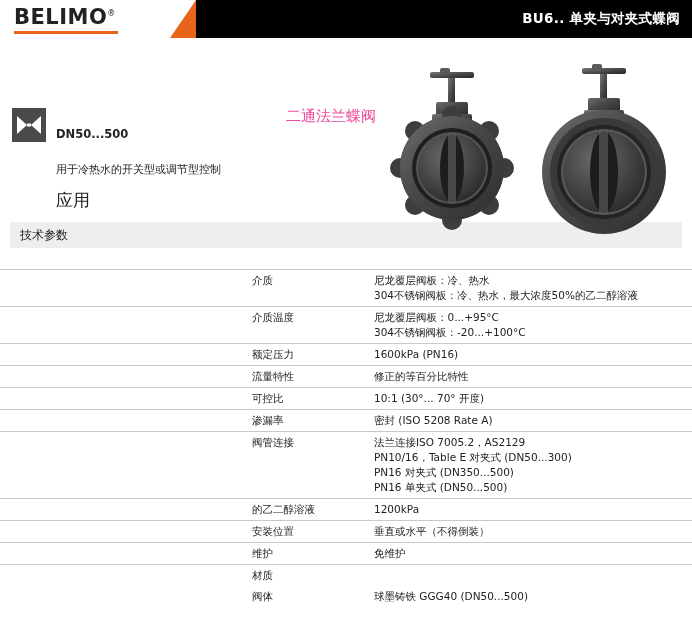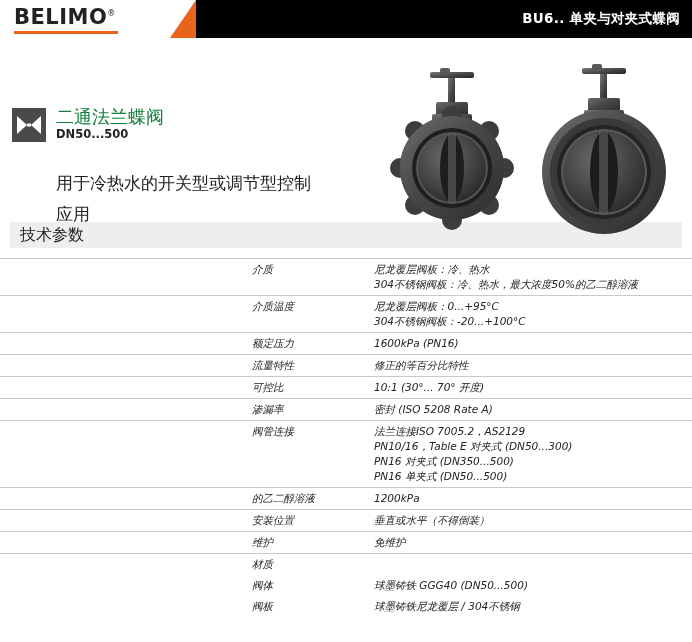--- a/index.html
+++ b/index.html
@@ -91,35 +91,36 @@
   }
   .prod-icon svg { display: block; }
 
   .intro-text {
     position: absolute;
     left: 56px;
     top: 70px;
     width: 320px;
   }
   .prod-title {
-    font-size: 18px;
-    color: #15803d;
+    font-size: 15px;
+    color: #ec4899;
     line-height: 17px;
+    text-align: right;
   }
   .prod-sub {
     font-size: 11.5px;
     font-weight: bold;
     color: #222;
     line-height: 17px;
     margin-top: 1px;
   }
   .prod-desc {
-    font-size: 17px;
-    color: #222;
-    margin-top: 32px;
+    font-size: 11px;
+    color: #222;
+    margin-top: 18px;
     line-height: 17px;
   }
   .prod-app-head {
     font-size: 17px;
     color: #222;
     margin-top: 14px;
     line-height: 17px;
   }
   .prod-app-body {
     font-size: 10.5px;
@@ -142,32 +143,31 @@
   .section-bar {
     margin: 6px 10px 0 10px;
     background: #eeeeee;
     height: 26px;
     display: flex;
     align-items: center;
     padding-left: 10px;
     box-sizing: border-box;
   }
   .section-bar .t {
-    font-size: 16px;
+    font-size: 12px;
     color: #222;
     font-weight: normal;
   }
 
   
   .spec-table {
-    margin-top: 10px;
+    margin-top: 21px;
     width: 692px;
     border-collapse: collapse;
     table-layout: fixed;
-    font-style: italic;
   }
   .spec-table td {
     font-size: 10.5px;
     color: #222;
     vertical-align: top;
     padding: 3px 0 3px 0;
     line-height: 15px;
   }
   td.lead { width: 250px; }
   td.label { width: 122px; padding-left: 2px; }
@@ -368,21 +368,14 @@
         <td class="label">材质</td>
         <td class="value">&nbsp;</td>
       </tr>
       <tr>
         <td class="lead"></td>
         <td class="label">阀体</td>
         <td class="value">
           <span class="val-line">球墨铸铁 GGG40 (DN50...500)</span>
         </td>
       </tr>
-      <tr>
-        <td class="lead"></td>
-        <td class="label">阀板</td>
-        <td class="value">
-          <span class="val-line">球墨铸铁尼龙覆层 / 304不锈钢</span>
-        </td>
-      </tr>
     </tbody>
 </table>
 
 </body></html>

